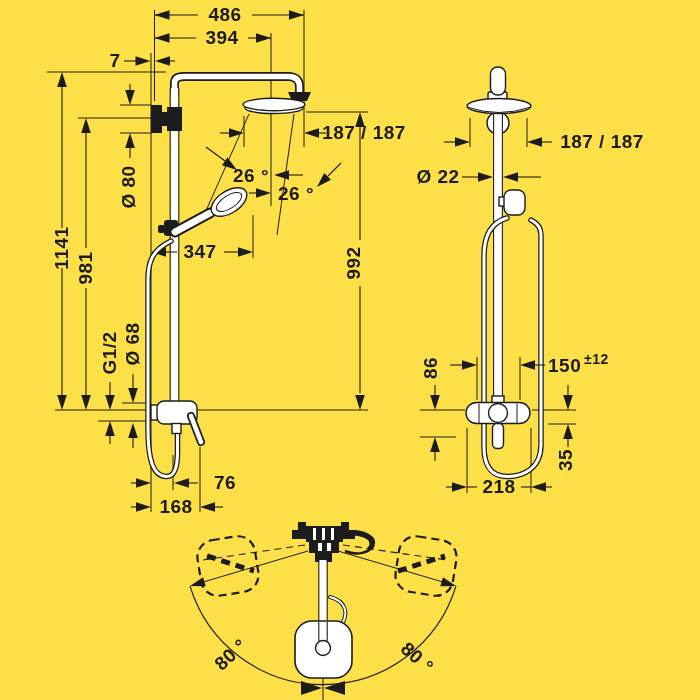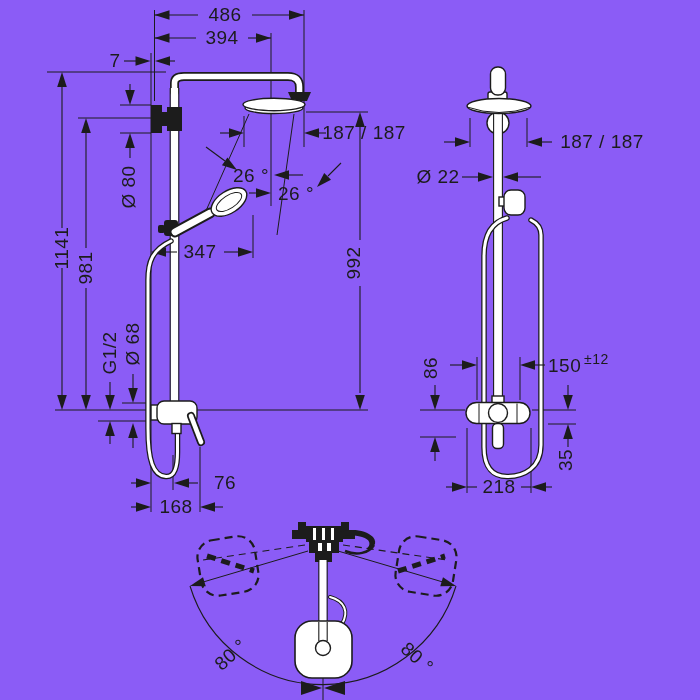--- a/index.html
+++ b/index.html
@@ -1,16 +1,16 @@
 <!DOCTYPE html>
 <html><head>
 <meta charset="utf-8">
 <style>
   html,body{margin:0;padding:0;background:#ffffff;}
-  .stage{width:700px;height:700px;background:#8b5cf6;position:relative;overflow:hidden;}
+  .stage{width:700px;height:700px;background:#fde047;position:relative;overflow:hidden;font-weight:bold;}
   svg{display:block;}
   text{font-family:"Liberation Sans","DejaVu Sans",sans-serif;fill:#1c1c1c;letter-spacing:.5px;}
   .dim{font-size:19px;}
   .dim-sup{font-size:14px;}
   .ln{stroke:#1c1c1c;stroke-width:1.1;fill:none;}
   .thin{stroke:#1c1c1c;stroke-width:1;fill:none;}
   .shape{stroke:#1c1c1c;stroke-width:1.4;fill:#ffffff;}
   .solid{fill:#1c1c1c;stroke:none;}
   .tube-o{stroke:#1c1c1c;fill:none;stroke-linecap:round;}
   .tube-i{stroke:#ffffff;fill:none;stroke-linecap:round;}

